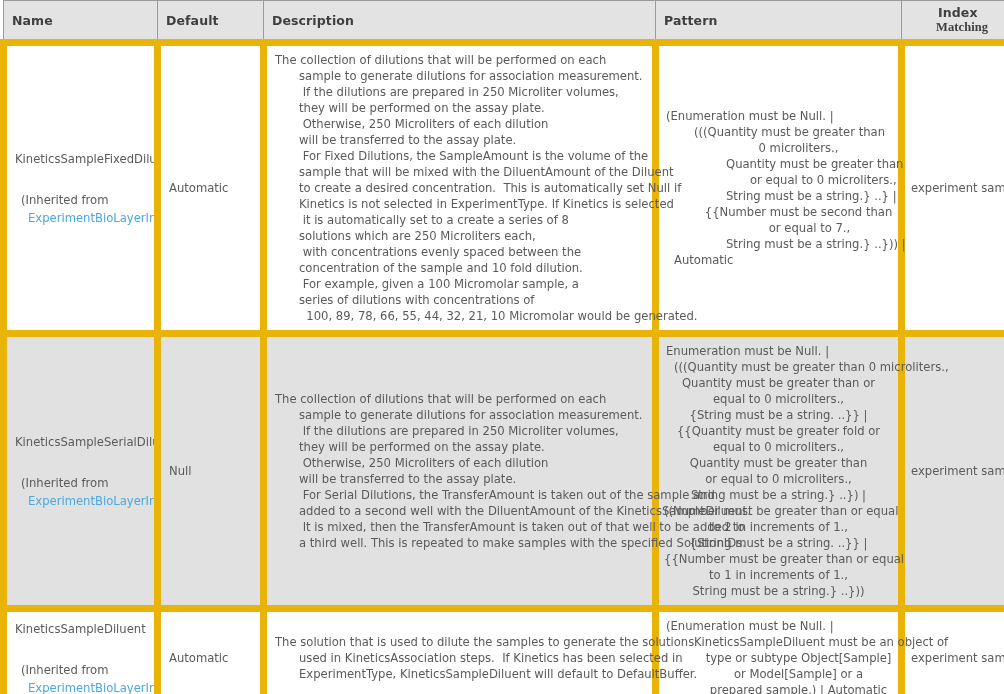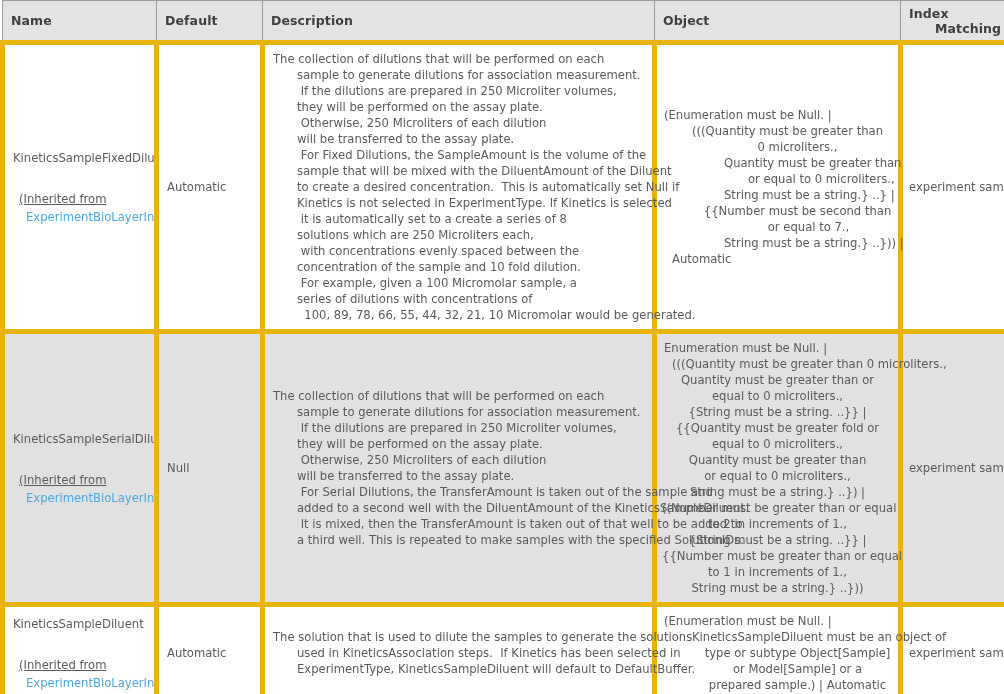--- a/index.html
+++ b/index.html
@@ -38,45 +38,45 @@
     height: 42px;
     box-sizing: border-box;
     padding: 0 8px;
     vertical-align: middle;
     text-align: left;
     font-size: 12.5px;
     font-weight: bold;
     color: #3f3f3f;
     letter-spacing: 0.1px;
   }
-  thead th .hdr-line1 { display: block; }
-  thead th .hdr-line2 { display: block; padding-left: 26px; }
+  thead th .hdr-line1 { display: block; margin-left: 28px; }
+  thead th .hdr-line2 { display: block; padding-left: 26px; font-family: Liberation Serif, serif; }
 
   tbody td {
-    border: 5px solid #eab308;
+    border: 7px solid #eab308;
     box-sizing: border-box;
     padding: 6px 8px;
     vertical-align: middle;
     font-size: 11.6px;
     line-height: 16px;
     color: #5a5a5a;
     background: #ffffff;
   }
   tbody tr.alt td {
     background: #e1e1e1;
   }
 
   td.cell-name {
     vertical-align: middle;
     overflow: hidden;
     white-space: nowrap;
     padding-left: 8px;
   }
   .name-main { display: block; }
-  .name-inherit { display: block; padding-left: 6px; margin-top: 25px; text-decoration: underline; }
+  .name-inherit { display: block; padding-left: 6px; margin-top: 25px; }
   .name-link {
     display: block;
     padding-left: 13px;
     color: #4aa8e0;
     margin-top: 2px;
     white-space: nowrap;
   }
 
   td.cell-default {
     vertical-align: middle;
@@ -123,21 +123,21 @@
         <col class="c-default">
         <col class="c-desc">
         <col class="c-pattern">
         <col class="c-index">
     </colgroup>
     <thead>
       <tr>
         <th><span>Name</span></th>
         <th><span>Default</span></th>
         <th><span>Description</span></th>
-        <th><span>Object</span></th>
+        <th><span>Pattern</span></th>
         <th>
           <span class="hdr-line1">Index</span>
           <span class="hdr-line2">Matching</span>
         </th>
       </tr>
     </thead>
     <tbody id="tbody">
         <tr>
           <td class="cell-name">
             <span class="name-main">KineticsSampleFixedDilutions</span>

